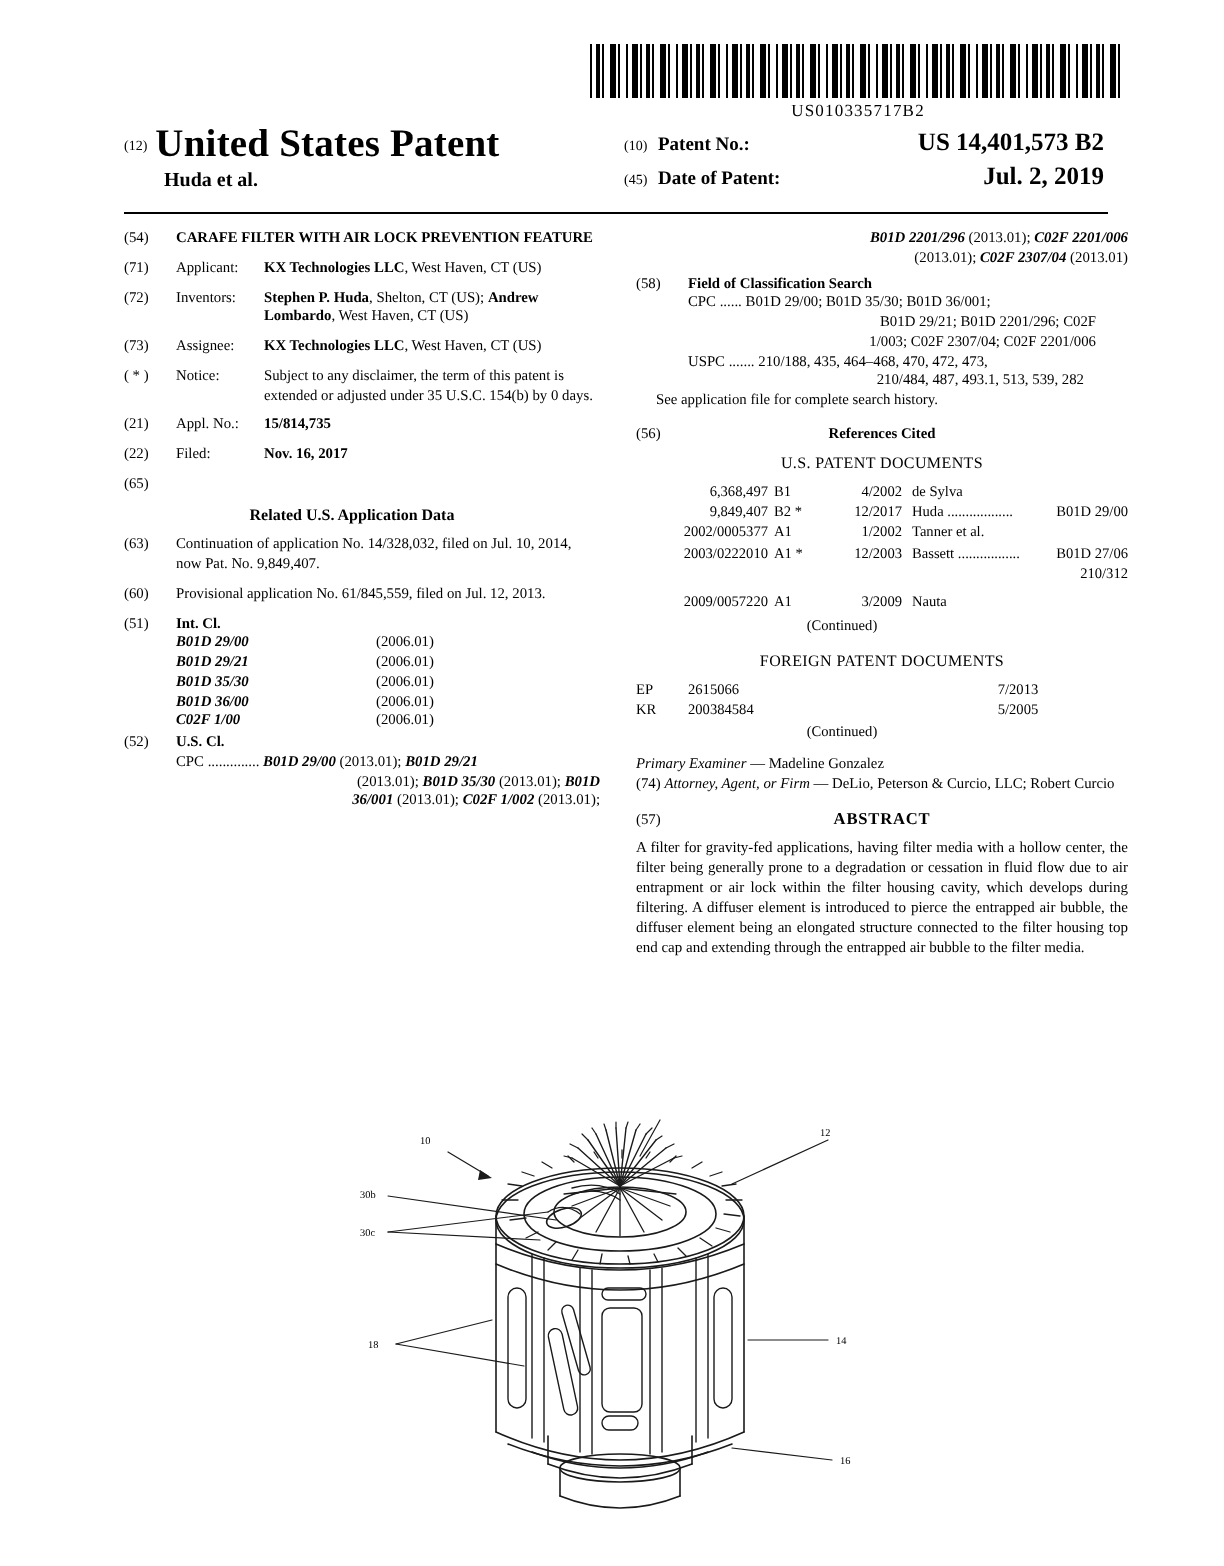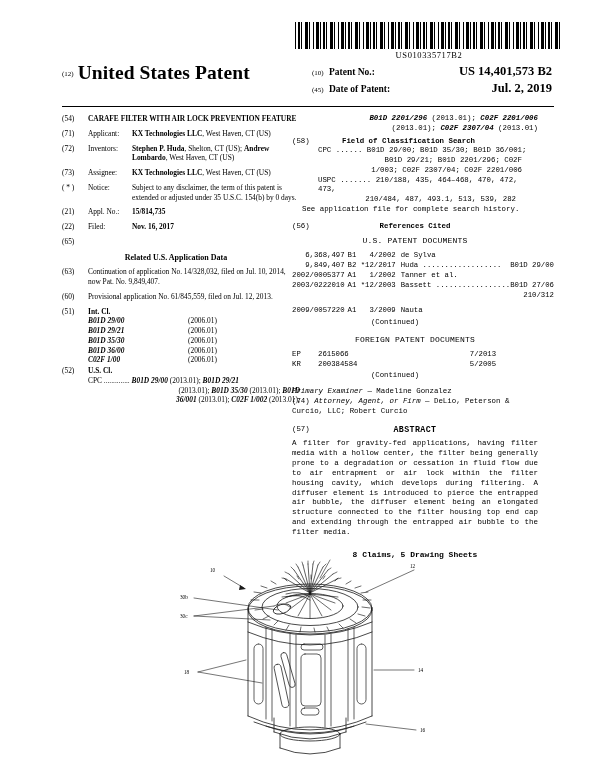--- a/index.html
+++ b/index.html
@@ -118,21 +118,21 @@
   }
 
   
   .col {
     position: absolute;
     top: 114px;
     font-size: 7.4px;
     line-height: 1.32;
   }
   .col-left { left: 62px; width: 238px; }
-  .col-right { left: 292px; width: 246px; font-family: Liberation Mono, monospace; }
+  .col-right { left: 318px; width: 246px; }
 
   .entry {
     display: flex;
     margin-bottom: 5px;
   }
   .entry .num {
     flex: 0 0 26px;
     font-size: 7.4px;
   }
   .entry .lbl {
@@ -266,20 +266,21 @@
     <div class="barcode-bars"></div>
     <div class="barcode-num">US010335717B2</div>
   </div>
 
   <div class="masthead">
     <div class="mh-left">
       <div>
         <span class="mh-kind">(12)</span>
         <span class="mh-title">United States Patent</span>
       </div>
+      <div class="mh-author">Huda et al.</div>
     </div>
     <div class="mh-right">
       <div class="mh-row">
         <span class="code">(10)</span>
         <span class="lbl">Patent No.:</span>
         <span class="val">US 14,401,573 B2</span>
       </div>
       <div class="mh-row">
         <span class="code">(45)</span>
         <span class="lbl">Date of Patent:</span>
@@ -401,21 +402,21 @@
     <div style="text-align:right;">
       <div>
         <b><i>B01D 2201/296</i></b><span> (2013.01); </span><b><i>C02F 2201/006</i></b>
       </div>
       <div>
         <span>(2013.01); </span><b><i>C02F 2307/04</i></b><span> (2013.01)</span>
       </div>
     </div>
 
     <div style="margin-top:3px;">
-      <div class="entry" style="margin-bottom:0;gap:24px;">
+      <div class="entry" style="margin-bottom:0;">
         <span class="num">(58)</span>
         <span class="body"><b>Field of Classification Search</b></span>
       </div>
       <div style="margin-left:26px;">
         <div>
           <span>CPC ......</span>
           <span>B01D 29/00; B01D 35/30; B01D 36/001;</span>
         </div>
         <div style="text-align:right;padding-right:16px;">B01D 29/21; B01D 2201/296; C02F</div>
         <div style="text-align:right;padding-right:16px;">1/003; C02F 2307/04; C02F 2201/006</div>
@@ -508,21 +509,20 @@
         <i>Attorney, Agent, or Firm</i><span> — </span><span>DeLio, Peterson &amp; Curcio, LLC; Robert Curcio</span>
       </div>
     </div>
 
     <div class="abstract-head">
       <span class="num">(57)</span>
       <span class="t">ABSTRACT</span>
     </div>
     <div class="abstract-body">A filter for gravity-fed applications, having filter media with a hollow center, the filter being generally prone to a degradation or cessation in fluid flow due to air entrapment or air lock within the filter housing cavity, which develops during filtering. A diffuser element is introduced to pierce the entrapped air bubble, the diffuser element being an elongated structure connected to the filter housing top end cap and extending through the entrapped air bubble to the filter media.</div>
 
-    <div class="claims-line">8 Claims, 5 Drawing Sheets</div>
   </div>
 
   <div class="drawing">
     <svg width="280" height="230" viewBox="0 0 280 230">
       <g fill="none" stroke="#1a1a1a" stroke-width="0.8" stroke-linejoin="round" stroke-linecap="round">
 
         <ellipse cx="140" cy="62" rx="62" ry="24"></ellipse>
         <ellipse cx="140" cy="60" rx="62" ry="24"></ellipse>
 
         <ellipse cx="140" cy="59" rx="48" ry="18.5"></ellipse>

